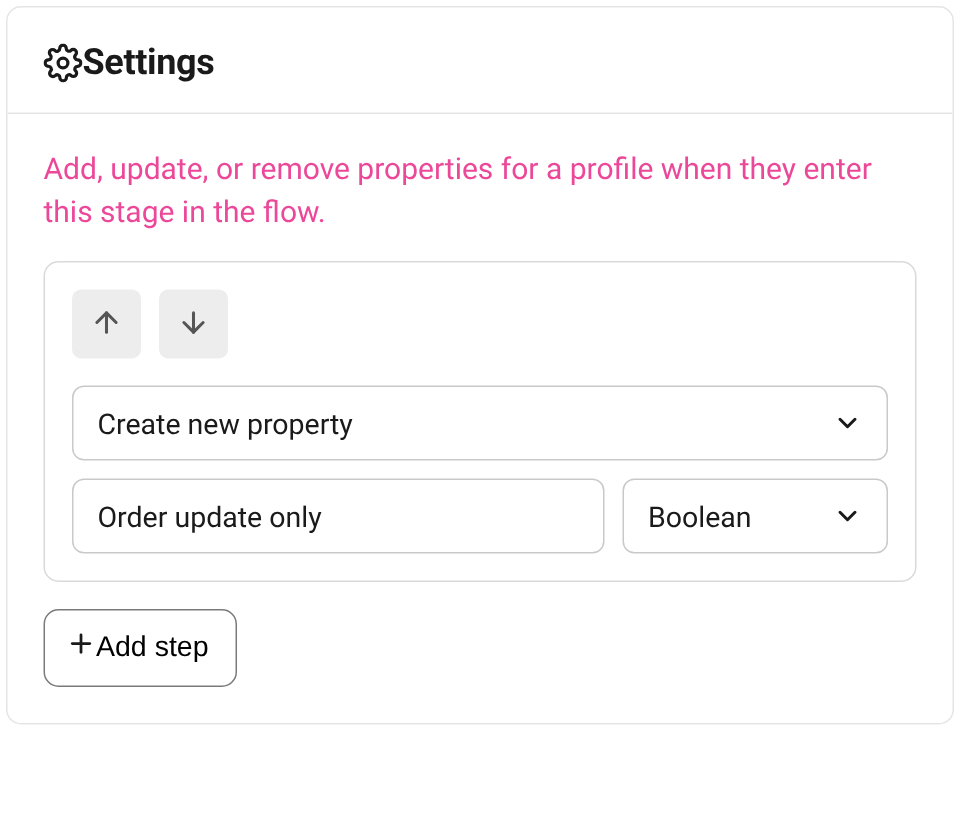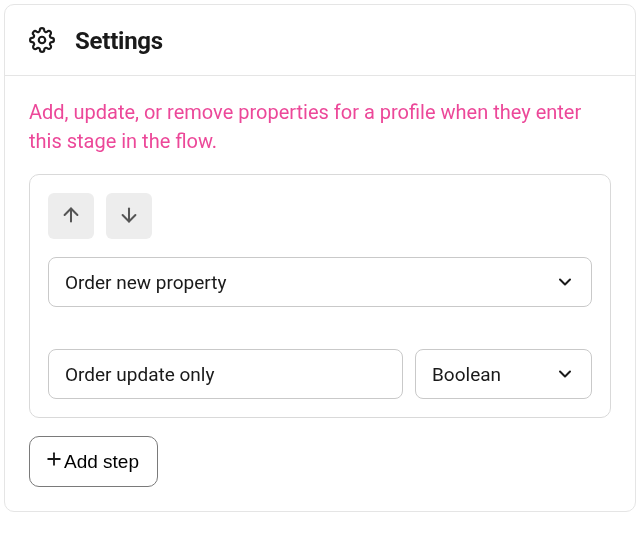--- a/index.html
+++ b/index.html
@@ -11,22 +11,22 @@
       height: 546px;
     }
     .panel {
       border: 1px solid #e5e5e5;
       border-radius: 10px;
       margin: 4px;
       overflow: hidden;
     }
     .header {
       display: flex;
-      align-items: flex-start;
-      gap: 20px;
+      align-items: flex-end;
+      gap: 0;
       padding: 22px 24px 20px 24px;
       border-bottom: 1px solid #e5e5e5;
     }
     .header h1 {
       font-size: 24px;
       font-weight: 700;
       letter-spacing: -0.01em;
     }
     .gear-icon { display: inline-flex; }
     .description {
@@ -73,21 +73,21 @@
     .input {
       border: 1px solid #c9c9c9;
       border-radius: 8px;
       height: 50px;
       padding: 0 16px;
       display: flex;
       align-items: center;
       font-size: 19px;
       background: #fff;
     }
-    .row { display: flex; gap: 12px; margin-top: 30px; }
+    .row { display: flex; gap: 12px; }
     .row .input { flex: 1; }
     .row .select.type { width: 177px; }
     .add-step-wrap {
       padding: 0 24px 24px 24px;
     }
     .add-step {
       display: inline-flex;
       align-items: center;
       gap: 0;
       border: 1px solid #7a7a7a;
@@ -133,21 +133,21 @@
             <line x1="12" y1="5" x2="12" y2="19"></line>
             <polyline points="19 12 12 19 5 12"></polyline>
           </svg>
         </span>
       </button>
     </div>
 
     <div class="fields">
 
       <div class="select">
-        <span>Order new property</span>
+        <span>Create new property</span>
         <span class="chevron">
           <svg width="20" height="20" viewBox="0 0 24 24" fill="none" stroke="#1a1a1a" stroke-width="2.4" stroke-linecap="round" stroke-linejoin="round">
               <polyline points="6 9 12 15 18 9"></polyline>
             </svg>
         </span>
       </div>
 
       <div class="row">
         <div class="input">
           <span>Order update only</span>

